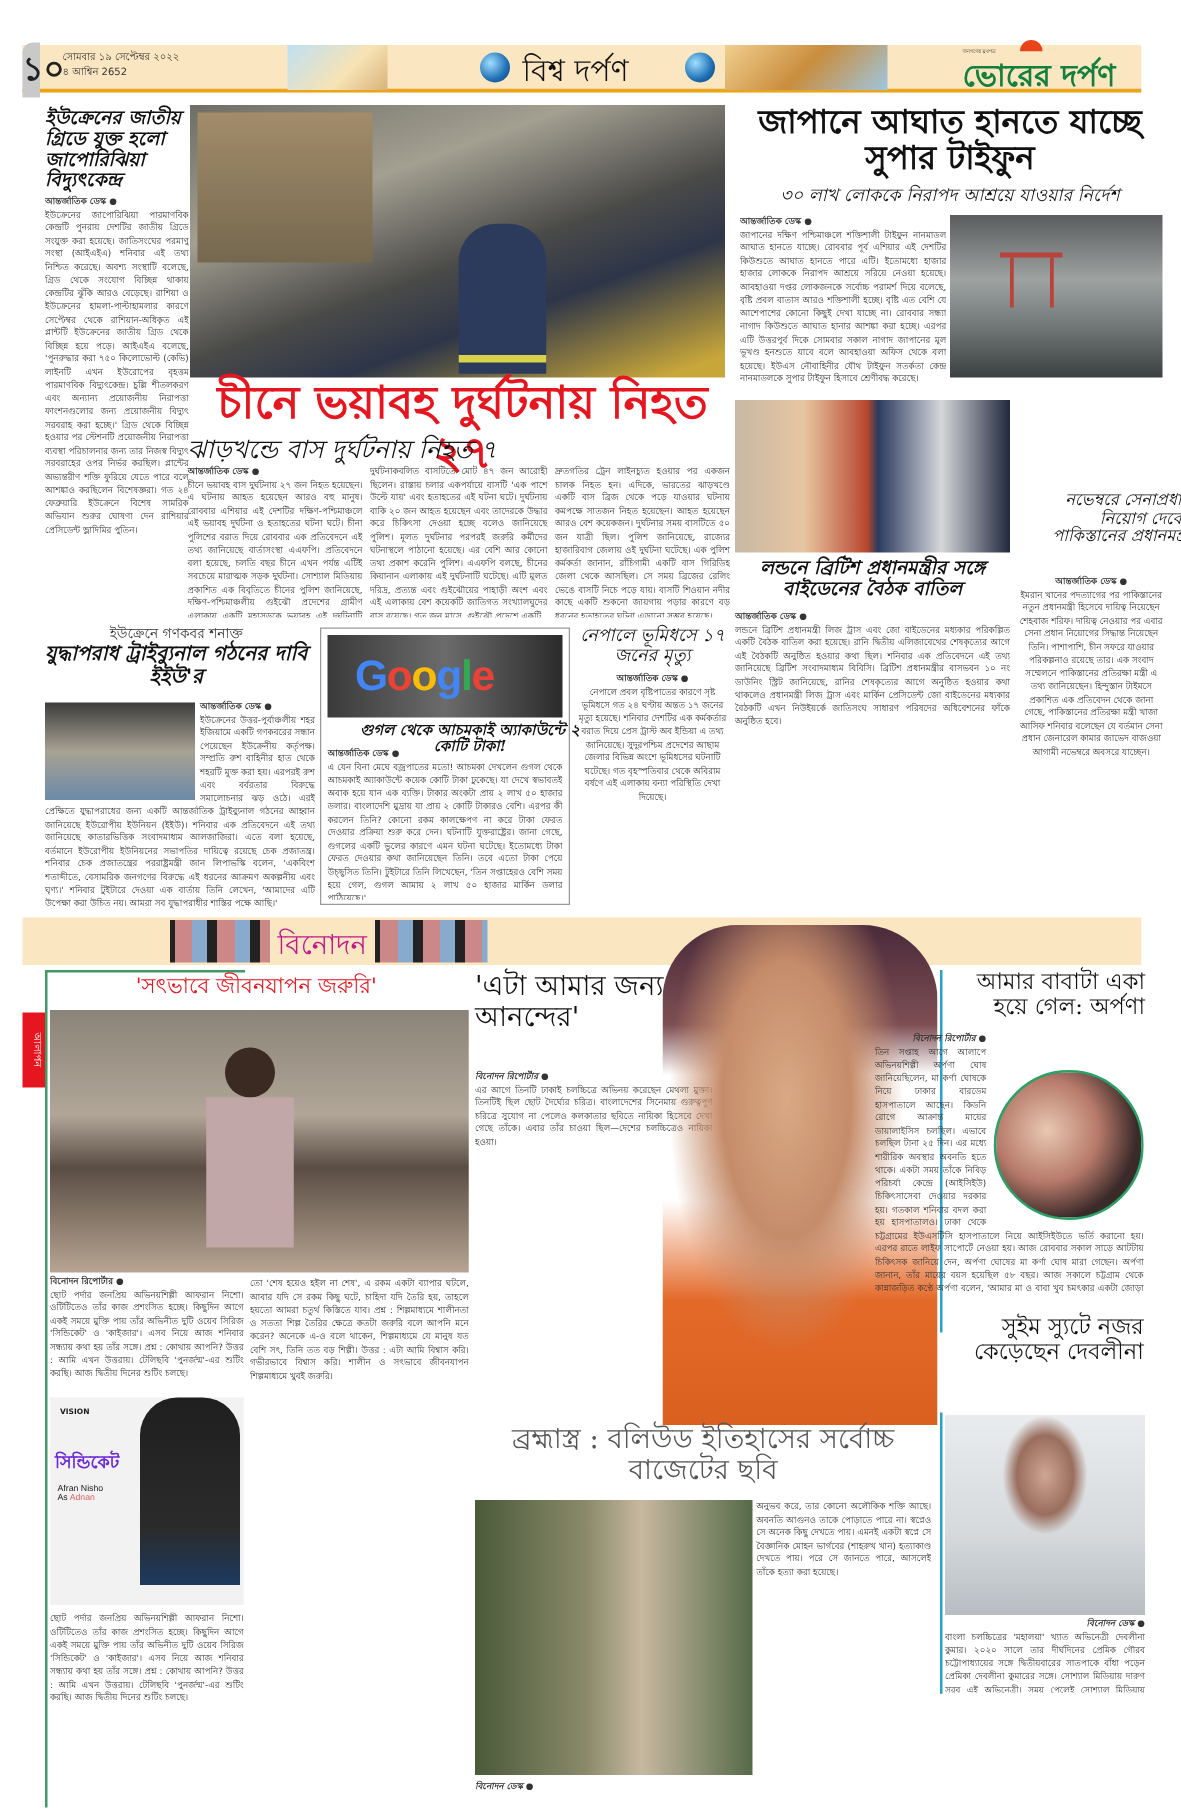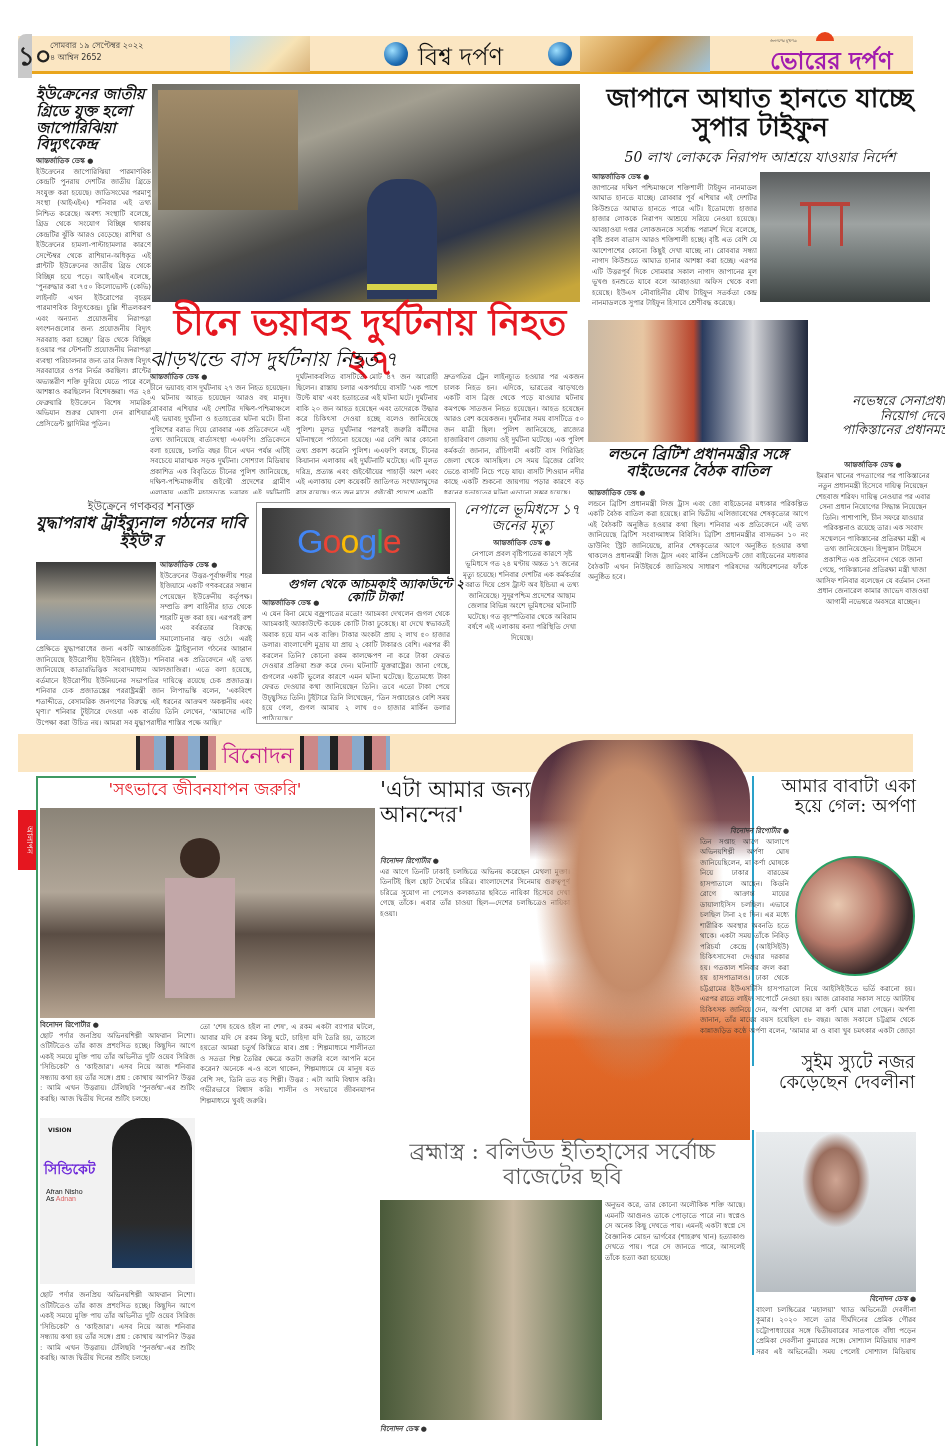--- a/index.html
+++ b/index.html
@@ -5,21 +5,21 @@
   * { box-sizing: border-box; margin: 0; padding: 0; }
   body { width: 945px; height: 1452px; background: #fff; font-family: "DejaVu Sans", sans-serif; color: #1a1a1a; position: relative; overflow: hidden; }
   .abs { position: absolute; }
   .masthead { left: 18px; top: 36px; width: 895px; height: 38px; background: #fbe6c2; border-bottom: 3px solid #e9a51c; }
   .pageno { left: 18px; top: 34px; width: 14px; height: 44px; background: #c9c9c9; border-radius: 8px 0 0 0; font-size: 26px; font-weight: bold; line-height: 44px; text-align: center; color: #222; }
   .date { left: 50px; top: 40px; font-size: 8px; line-height: 12px; color: #333; }
   .banner-img { left: 130px; top: 36px; width: 80px; height: 36px; background: linear-gradient(135deg,#bfe0f2,#f7e3b5 60%,#d8b27a); }
   .banner-img2 { left: 335px; top: 36px; width: 100px; height: 36px; background: linear-gradient(135deg,#f1cf8f,#c98d3d 50%,#9fc6e0); }
   .globe { width: 24px; height: 24px; border-radius: 50%; background: radial-gradient(circle at 35% 35%,#9fe0ff,#1f6fb5 60%,#0b3b73); top: 42px; }
   .section-title { left: 238px; top: 38px; font-size: 24px; color: #111; font-family: "DejaVu Serif", serif; }
-  .brand { left: 760px; top: 38px; font-size: 26px; font-weight: bold; color: #a21caf; font-family: "DejaVu Serif", serif; }
+  .brand { left: 760px; top: 38px; font-size: 26px; font-weight: bold; color: #15803d; font-family: "DejaVu Serif", serif; }
   .brand-sun { left: 800px; top: 32px; width: 18px; height: 9px; border-radius: 18px 18px 0 0; background: #e8431b; }
   .headline { font-family: "DejaVu Serif", serif; font-weight: bold; color: #111; line-height: 1.12; }
   .body-text { font-size: 7px; line-height: 10.5px; color: #333; text-align: justify; overflow: hidden; }
   .body-text .lead { font-weight: bold; display: block; }
   .photo { background: #888; overflow: hidden; }
   .red-head { color: #e5161f; }
   .ent-banner { left: 18px; top: 734px; width: 895px; height: 38px; background: #fbe6c2; }
   .film { height: 34px; top: 736px; background: repeating-linear-gradient(90deg,#222 0 4px,#c88 4px 18px,#8ac 18px 30px,#222 30px 34px); }
   .ent-title { left: 240px; top: 738px; font-size: 22px; color: #c21a8c; font-family: "DejaVu Serif", serif; }
   .box-green { border: 2px solid #3f9a63; }
@@ -57,21 +57,21 @@
 <div class="abs headline red-head" style="left:150px;top:302px;width:440px;font-size:36px;text-align:center;">চীনে ভয়াবহ দুর্ঘটনায় নিহত ২৭</div>
 <div class="abs headline" style="left:150px;top:348px;width:440px;font-size:20px;text-align:left;font-weight:normal;font-style:italic;">ঝাড়খন্ডে বাস দুর্ঘটনায় নিহত ৭</div>
 <div class="abs body-text" style="left:150px;top:372px;width:140px;height:122px;">
   <span class="lead">আন্তর্জাতিক ডেস্ক ●</span>
   <span>চীনে ভয়াবহ বাস দুর্ঘটনায় ২৭ জন নিহত হয়েছেন। এ ঘটনায় আহত হয়েছেন আরও বহু মানুষ। রোববার এশিয়ার এই দেশটির দক্ষিণ-পশ্চিমাঞ্চলে এই ভয়াবহ দুর্ঘটনা ও হতাহতের ঘটনা ঘটে। চীনা পুলিশের বরাত দিয়ে রোববার এক প্রতিবেদনে এই তথ্য জানিয়েছে বার্তাসংস্থা এএফপি। প্রতিবেদনে বলা হয়েছে, চলতি বছর চীনে এখন পর্যন্ত এটিই সবচেয়ে মারাত্মক সড়ক দুর্ঘটনা। সোশ্যাল মিডিয়ায় প্রকাশিত এক বিবৃতিতে চীনের পুলিশ জানিয়েছে, দক্ষিণ-পশ্চিমাঞ্চলীয় গুইঝৌ প্রদেশের গ্রামীণ এলাকায় একটি মহাসড়কে ভয়াবহ এই দুর্ঘটনাটি ঘটে।</span>
 </div>
 <div class="abs body-text" style="left:296px;top:372px;width:142px;height:122px;">দুর্ঘটনাকবলিত বাসটিতে মোট ৪৭ জন আরোহী ছিলেন। রাস্তায় চলার একপর্যায়ে বাসটি 'এক পাশে উল্টে যায়' এবং হতাহতের এই ঘটনা ঘটে। দুর্ঘটনায় বাকি ২০ জন আহত হয়েছেন এবং তাদেরকে উদ্ধার করে চিকিৎসা দেওয়া হচ্ছে বলেও জানিয়েছে পুলিশ। মূলত দুর্ঘটনার পরপরই জরুরি কর্মীদের ঘটনাস্থলে পাঠানো হয়েছে। এর বেশি আর কোনো তথ্য প্রকাশ করেনি পুলিশ। এএফপি বলছে, চীনের কিয়ানান এলাকায় এই দুর্ঘটনাটি ঘটেছে। এটি মূলত দরিদ্র, প্রত্যন্ত এবং গুইঝৌয়ের পাহাড়ী অংশ এবং এই এলাকায় বেশ কয়েকটি জাতিগত সংখ্যালঘুদের বাস রয়েছে। গত জুন মাসে, গুইঝৌ প্রদেশে একটি</div>
 <div class="abs body-text" style="left:444px;top:372px;width:140px;height:122px;">দ্রুতগতির ট্রেন লাইনচ্যুত হওয়ার পর একজন চালক নিহত হন। এদিকে, ভারতের ঝাড়খণ্ডে একটি বাস ব্রিজ থেকে পড়ে যাওয়ার ঘটনায় কমপক্ষে সাতজন নিহত হয়েছেন। আহত হয়েছেন আরও বেশ কয়েকজন। দুর্ঘটনার সময় বাসটিতে ৫০ জন যাত্রী ছিল। পুলিশ জানিয়েছে, রাজ্যের হাজারিবাগ জেলায় ওই দুর্ঘটনা ঘটেছে। এক পুলিশ কর্মকর্তা জানান, রাঁচিগামী একটি বাস গিরিডিহ জেলা থেকে আসছিল। সে সময় ব্রিজের রেলিং ভেঙে বাসটি নিচে পড়ে যায়। বাসটি শিওয়ান নদীর কাছে একটি শুকনো জায়গায় পড়ার কারণে বড় ধরনের হতাহতের ঘটনা এড়ানো সম্ভব হয়েছে।</div>
 
 <div class="abs headline" style="left:590px;top:84px;width:340px;font-size:26px;text-align:center;">জাপানে আঘাত হানতে যাচ্ছে সুপার টাইফুন</div>
-<div class="abs headline" style="left:590px;top:150px;width:340px;font-size:14px;text-align:center;font-weight:normal;font-style:italic;">50 লাখ লোককে নিরাপদ আশ্রয়ে যাওয়ার নির্দেশ</div>
+<div class="abs headline" style="left:590px;top:150px;width:340px;font-size:14px;text-align:center;font-weight:normal;font-style:italic;">৩০ লাখ লোককে নিরাপদ আশ্রয়ে যাওয়ার নির্দেশ</div>
 <div class="abs body-text" style="left:592px;top:172px;width:165px;height:150px;">
   <span class="lead">আন্তর্জাতিক ডেস্ক ●</span>
   <span>জাপানের দক্ষিণ পশ্চিমাঞ্চলে শক্তিশালী টাইফুন নানমাডল আঘাত হানতে যাচ্ছে। রোববার পূর্ব এশিয়ার এই দেশটির কিউশুতে আঘাত হানতে পারে এটি। ইতোমধ্যে হাজার হাজার লোককে নিরাপদ আশ্রয়ে সরিয়ে নেওয়া হয়েছে। আবহাওয়া দপ্তর লোকজনকে সর্বোচ্চ পরামর্শ দিয়ে বলেছে, বৃষ্টি প্রবল বাতাস আরও শক্তিশালী হচ্ছে। বৃষ্টি এত বেশি যে আশেপাশের কোনো কিছুই দেখা যাচ্ছে না। রোববার সন্ধ্যা নাগাদ কিউশুতে আঘাত হানার আশঙ্কা করা হচ্ছে। এরপর এটি উত্তরপূর্ব দিকে সোমবার সকাল নাগাদ জাপানের মূল ভূখণ্ড হনশুতে যাবে বলে আবহাওয়া অফিস থেকে বলা হয়েছে। ইউএস নৌবাহিনীর যৌথ টাইফুন সতর্কতা কেন্দ্র নানমাডলকে সুপার টাইফুন হিসাবে শ্রেণীবদ্ধ করেছে।</span>
 </div>
 <div class="abs photo" style="left:760px;top:172px;width:170px;height:130px;background:linear-gradient(180deg,#5a5d5e,#9ea3a2 40%,#6e7574 70%,#3b4140);">
   <div style="position:absolute;left:40px;top:30px;width:50px;height:4px;background:#b9433a;"></div>
   <div style="position:absolute;left:48px;top:34px;width:3px;height:40px;background:#b9433a;"></div>
   <div style="position:absolute;left:80px;top:34px;width:3px;height:40px;background:#b9433a;"></div>
 </div>
 <div class="abs body-text" style="left:760px;top:304px;width:170px;height:86px;"></div>
@@ -92,21 +92,21 @@
 <div class="abs" style="left:36px;top:498px;width:210px;font-size:11px;text-align:center;color:#333;">ইউক্রেনে গণকবর শনাক্ত</div>
 <div class="abs headline" style="left:36px;top:514px;width:210px;font-size:16px;text-align:center;font-style:italic;">যুদ্ধাপরাধ ট্রাইব্যুনাল গঠনের দাবি ইইউ'র</div>
 <div class="abs body-text" style="left:36px;top:560px;width:216px;height:168px;">
   <div class="photo" style="float:left;width:120px;height:78px;margin:2px 4px 2px 0;background:linear-gradient(180deg,#3d3d3d,#a8a293 50%,#6c8aa8);"></div>
   <span class="lead">আন্তর্জাতিক ডেস্ক ●</span>
   <span>ইউক্রেনের উত্তর-পূর্বাঞ্চলীয় শহর ইজিয়ামে একটি গণকবরের সন্ধান পেয়েছেন ইউক্রেনীয় কর্তৃপক্ষ। সম্প্রতি রুশ বাহিনীর হাত থেকে শহরটি মুক্ত করা হয়। এরপরই রুশ এবং বর্বরতার বিরুদ্ধে সমালোচনার ঝড় ওঠে। এরই প্রেক্ষিতে যুদ্ধাপরাধের জন্য একটি আন্তর্জাতিক ট্রাইব্যুনাল গঠনের আহ্বান জানিয়েছে ইউরোপীয় ইউনিয়ন (ইইউ)। শনিবার এক প্রতিবেদনে এই তথ্য জানিয়েছে কাতারভিত্তিক সংবাদমাধ্যম আলজাজিরা। এতে বলা হয়েছে, বর্তমানে ইউরোপীয় ইউনিয়নের সভাপতির দায়িত্বে রয়েছে চেক প্রজাতন্ত্র। শনিবার চেক প্রজাতন্ত্রের পররাষ্ট্রমন্ত্রী জান লিপাভস্কি বলেন, 'একবিংশ শতাব্দীতে, বেসামরিক জনগণের বিরুদ্ধে এই ধরনের আক্রমণ অকল্পনীয় এবং ঘৃণ্য।' শনিবার টুইটারে দেওয়া এক বার্তায় তিনি লেখেন, 'আমাদের এটি উপেক্ষা করা উচিত নয়। আমরা সব যুদ্ধাপরাধীর শাস্তির পক্ষে আছি।'</span>
 </div>
 
 <div class="abs" style="left:256px;top:502px;width:200px;height:222px;border:1px solid #999;"></div>
 <div class="abs photo" style="left:262px;top:508px;width:188px;height:66px;background:linear-gradient(90deg,#3a3a3a,#6b6b6b 50%,#2b2b2b);">
-  <div style="position:absolute;left:22px;top:14px;font-size:34px;font-weight:normal;font-family:'Liberation Sans',sans-serif;letter-spacing:-1px;margin-left:13px;">
+  <div style="position:absolute;left:22px;top:14px;font-size:34px;font-weight:bold;font-family:'Liberation Sans',sans-serif;letter-spacing:-1px;">
     <span style="color:#4285f4;">G</span><span style="color:#ea4335;">o</span><span style="color:#fbbc05;">o</span><span style="color:#4285f4;">g</span><span style="color:#34a853;">l</span><span style="color:#ea4335;">e</span>
   </div>
 </div>
 <div class="abs headline" style="left:262px;top:578px;width:188px;font-size:12px;text-align:center;font-style:italic;margin-left:20px;">গুগল থেকে আচমকাই অ্যাকাউন্টে ২ কোটি টাকা!</div>
 <div class="abs body-text" style="left:262px;top:598px;width:188px;height:122px;">
   <span class="lead">আন্তর্জাতিক ডেস্ক ●</span>
   <span>এ যেন বিনা মেঘে বজ্রপাতের মতো! আচমকা দেখলেন গুগল থেকে আচমকাই অ্যাকাউন্টে কয়েক কোটি টাকা ঢুকেছে। যা দেখে স্বভাবতই অবাক হয়ে যান এক ব্যক্তি। টাকার অংকটা প্রায় ২ লাখ ৫০ হাজার ডলার। বাংলাদেশি মুদ্রায় যা প্রায় ২ কোটি টাকারও বেশি। এরপর কী করলেন তিনি? কোনো রকম কালক্ষেপণ না করে টাকা ফেরত দেওয়ার প্রক্রিয়া শুরু করে দেন। ঘটনাটি যুক্তরাষ্ট্রের। জানা গেছে, গুগলের একটি ভুলের কারণে এমন ঘটনা ঘটেছে। ইতোমধ্যে টাকা ফেরত দেওয়ার কথা জানিয়েছেন তিনি। তবে এতো টাকা পেয়ে উচ্ছ্বসিত তিনি। টুইটারে তিনি লিখেছেন, 'তিন সপ্তাহেরও বেশি সময় হয়ে গেল, গুগল আমায় ২ লাখ ৫০ হাজার মার্কিন ডলার পাঠিয়েছে।'</span>
 </div>
 
 <div class="abs headline" style="left:462px;top:502px;width:120px;font-size:14px;text-align:center;font-style:italic;font-weight:normal;">নেপালে ভূমিধসে ১৭ জনের মৃত্যু</div>
@@ -163,17 +163,17 @@
 <div class="abs" style="left:752px;top:1130px;width:2px;height:225px;background:#2aa1c9;"></div>
 <div class="abs photo" style="left:756px;top:1132px;width:160px;height:160px;background:radial-gradient(ellipse at 50% 30%,#cfa593 0%,#9a6e5e 20%,transparent 30%),linear-gradient(180deg,#e9ecee,#d5d9dc 60%,#b7bdc2);"></div>
 <div class="abs body-text" style="left:756px;top:1294px;width:160px;height:60px;">
   <span class="lead" style="text-align:right;font-style:italic;">বিনোদন ডেস্ক ●</span>
   <span>বাংলা চলচ্চিত্রের 'মহালয়া' খ্যাত অভিনেত্রী দেবলীনা কুমার। ২০২০ সালে তার দীর্ঘদিনের প্রেমিক গৌরব চট্টোপাধ্যায়ের সঙ্গে দ্বিতীয়বারের সাতপাকে বাঁধা পড়েন প্রেমিকা দেবলীনা কুমারের সঙ্গে। সোশ্যাল মিডিয়ায় দারুণ সরব এই অভিনেত্রী। সময় পেলেই সোশ্যাল মিডিয়ায় বিভিন্ন ভিডিও পোস্ট করে থাকেন। সম্প্রতি দেবলীনা তার ইনস্টাগ্রামে একটি ভিডিও পোস্ট করেছেন। কয়েক সেকেন্ড দৈর্ঘ্যের এই ভিডিওতে টু-পিসসুইম স্যুটে ধরা দিয়েছেন দেবলীনা। এ ভিডিওতে দেখা যায়, তার পরনে সুইম স্যুট, খোলা চুল, চোখে রোদচশমা সুইমিংপুলের পাশ দিয়ে হেঁটে যাচ্ছেন তিনি। ব্যাকগ্রাউন্ডে বাজছে গান। ক্যাপশনে লিখেছেন, 'দুশ্চিন্তা দূরে রেখে সাঁতার কাটুন।' দেবলীনার এমন লুক নজর কেড়েছে নেটিজেনদের। পোস্টের কমেন্ট বক্স ঘুরে অন্তত এমনটাই দেখা যায়। দেবলীনা কুমার টলিউডের জনপ্রিয় মুখ। 'গোত্র' সিনেমার 'রঙবতী' গানের সঙ্গে নেচে রাতারাতি বিখ্যাত হন দেবলীনা।</span>
 </div>
 
 <div class="abs headline" style="left:385px;top:1140px;width:355px;font-size:22px;text-align:center;font-weight:normal;color:#555;">ব্রহ্মাস্ত্র : বলিউড ইতিহাসের সর্বোচ্চ বাজেটের ছবি</div>
 <div class="abs photo" style="left:380px;top:1200px;width:222px;height:220px;background:linear-gradient(90deg,#4a5a3a,#8a8a6a 40%,#c7b8a0 60%,#556a48);"></div>
 <div class="abs body-text" style="left:605px;top:1200px;width:140px;height:240px;">
-  <span>অনুভব করে, তার কোনো অলৌকিক শক্তি আছে। এমনটি আগুনও তাকে পোড়াতে পারে না। স্বপ্নেও সে অনেক কিছু দেখতে পায়। এমনই একটা স্বপ্নে সে বৈজ্ঞানিক মোহন ভার্গবের (শাহরুখ খান) হত্যাকাণ্ড দেখতে পায়। পরে সে জানতে পারে, আসলেই তাঁকে হত্যা করা হয়েছে।</span>
+  <span>অনুভব করে, তার কোনো অলৌকিক শক্তি আছে। অবনতি আগুনও তাকে পোড়াতে পারে না। স্বপ্নেও সে অনেক কিছু দেখতে পায়। এমনই একটা স্বপ্নে সে বৈজ্ঞানিক মোহন ভার্গবের (শাহরুখ খান) হত্যাকাণ্ড দেখতে পায়। পরে সে জানতে পারে, আসলেই তাঁকে হত্যা করা হয়েছে।</span>
 </div>
 <div class="abs body-text" style="left:380px;top:1424px;width:220px;height:24px;">
   <span class="lead" style="font-style:italic;display:inline;">বিনোদন ডেস্ক ●</span>
 </div>
 
 </body></html>

